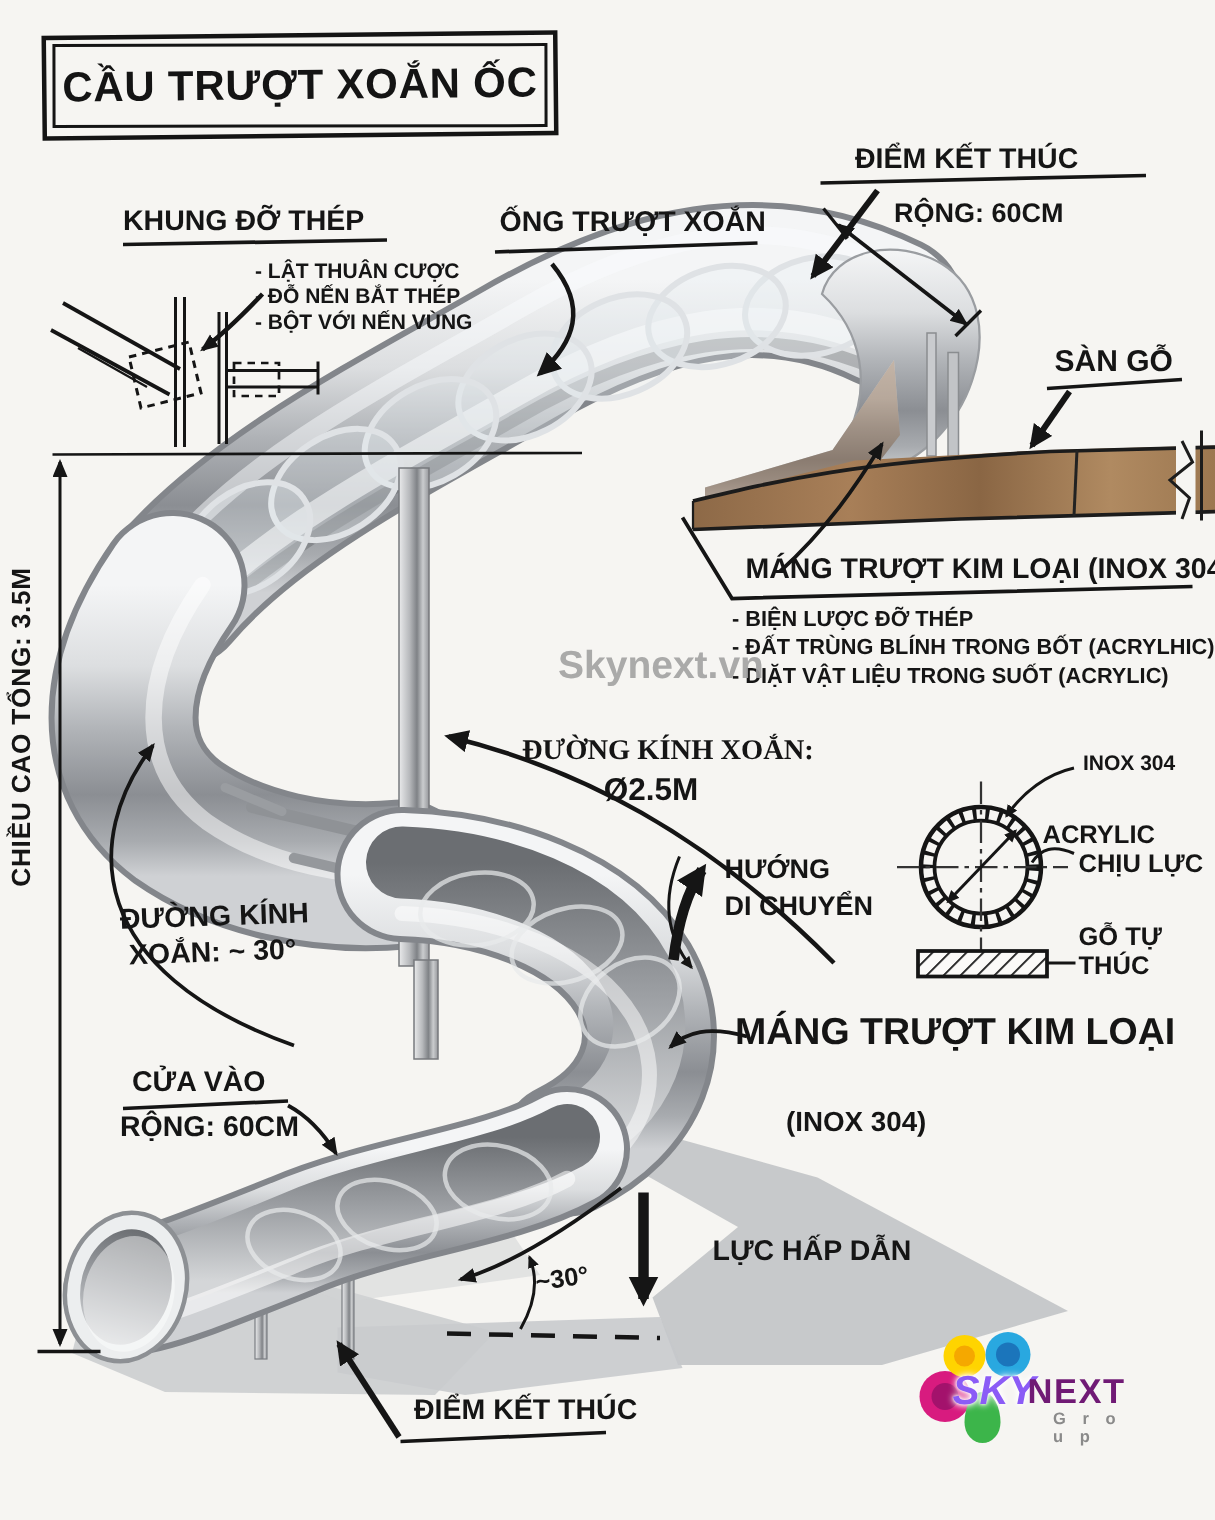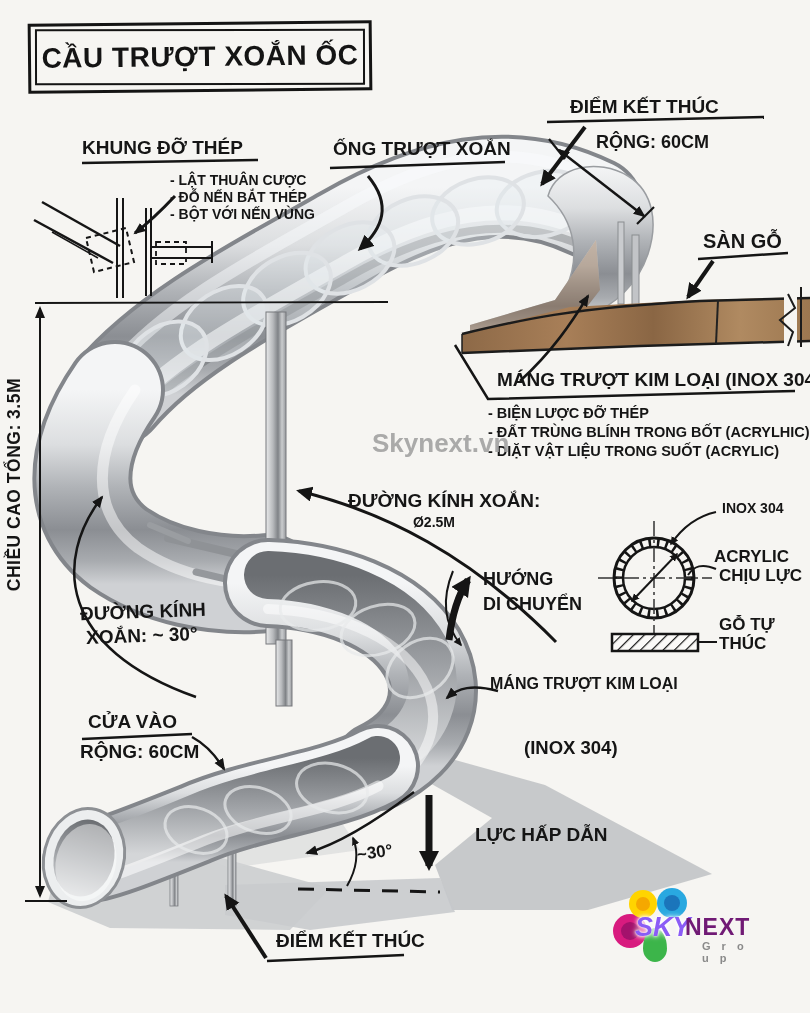--- a/index.html
+++ b/index.html
@@ -259,41 +259,41 @@
 
 <div class="label" style="left:497px;top:370px;font-size:19px;">MÁNG TRƯỢT KIM LOẠI (INOX 304)</div>
 <div class="bullets" style="position:absolute;left:488px;top:404px;font-size:14.5px;line-height:19px;">
   <div>- BIỆN LƯỢC ĐỠ THÉP</div>
   <div>- ĐẤT TRÙNG BLÍNH TRONG BỐT (ACRYLHIC)</div>
   <div>- DIẶT VẬT LIỆU TRONG SUỐT (ACRYLIC)</div>
 </div>
 
 <div id="watermark">Skynext.vn</div>
 
-<div class="label" style="left:348px;top:491px;width:172px;text-align:center;font-size:19px;">ĐƯỜNG KÍNH XOẮN:</div>
-<div class="label" style="left:348px;top:515px;width:172px;text-align:center;font-size:14px;">Ø2.5M</div>
+<div class="label" style="left:348px;top:491px;width:172px;text-align:center;font-size:19px;font-family:Liberation Serif, serif;">ĐƯỜNG KÍNH XOẮN:</div>
+<div class="label" style="left:348px;top:515px;width:172px;text-align:center;font-size:21px;">Ø2.5M</div>
 
 <div class="label" style="left:483px;top:570px;font-size:18px;">HƯỚNG</div>
 <div class="label" style="left:483px;top:595px;font-size:18px;">DI CHUYỂN</div>
 
 <div class="label" style="left:722px;top:501px;font-size:14px;">INOX 304</div>
-<div class="label" style="left:714px;top:548px;font-size:17px;">ACRYLIC</div>
+<div class="label" style="left:695px;top:548px;font-size:17px;">ACRYLIC</div>
 <div class="label" style="left:719px;top:567px;font-size:17px;">CHỊU LỰC</div>
 <div class="label" style="left:719px;top:616px;font-size:17px;">GỖ TỰ</div>
 <div class="label" style="left:719px;top:635px;font-size:17px;">THÚC</div>
 
 <div class="label" style="left:80px;top:602px;font-size:19px;transform:rotate(-2deg);">ĐƯỜNG KÍNH</div>
 <div class="label" style="left:86px;top:626px;font-size:19px;transform:rotate(-2deg);">XOẮN: ~ 30°</div>
 
 <div class="label" style="left:88px;top:712px;font-size:19px;">CỬA VÀO</div>
 <div class="label" style="left:80px;top:742px;font-size:19px;">RỘNG: 60CM</div>
 
 <div id="chieu-cao">CHIỀU CAO TỔNG: 3.5M</div>
 
-<div class="label" style="left:490px;top:675px;font-size:16px;">MÁNG TRƯỢT KIM LOẠI</div>
+<div class="label" style="left:490px;top:675px;font-size:25px;">MÁNG TRƯỢT KIM LOẠI</div>
 <div class="label" style="left:524px;top:699px;font-size:18.5px;margin-top:39px;">(INOX 304)</div>
 
 <div class="label" style="left:443px;top:825px;font-size:19px;margin-left:32px;">LỰC HẤP DẪN</div>
 <div class="label" style="left:357px;top:844px;font-size:17px;transform:rotate(-8deg);">~30°</div>
 
 <div class="label" style="left:276px;top:931px;font-size:19px;">ĐIỂM KẾT THÚC</div>
 
 <div id="logo">
   <div class="dot" style="left:8px;top:32px;width:34px;height:34px;background:#d81b7f;"></div>
   <div class="dot" style="left:16px;top:40px;width:18px;height:18px;background:#a3126c;"></div>

